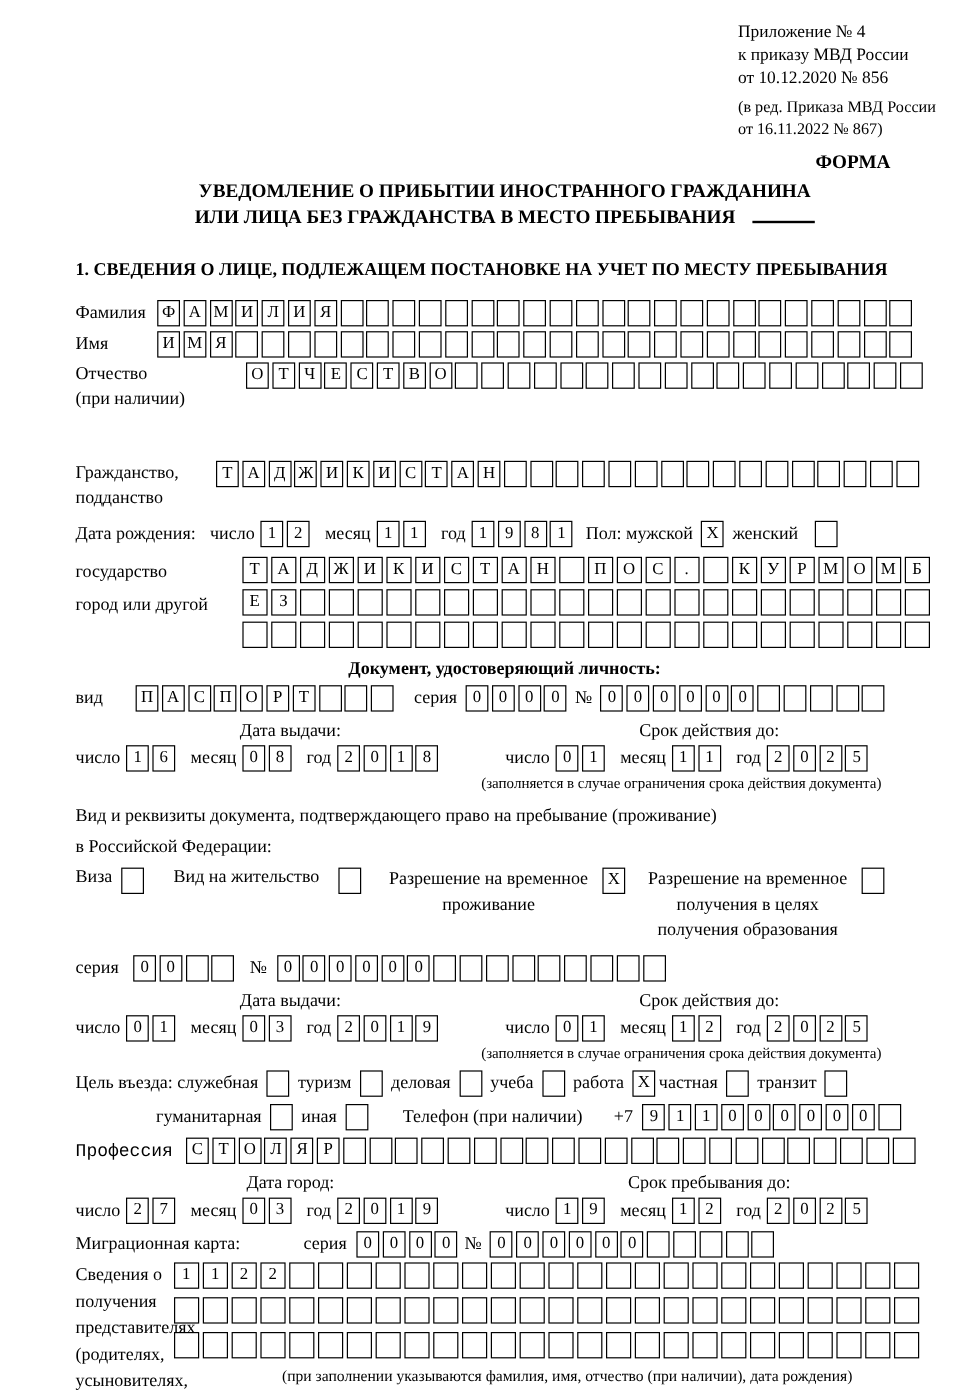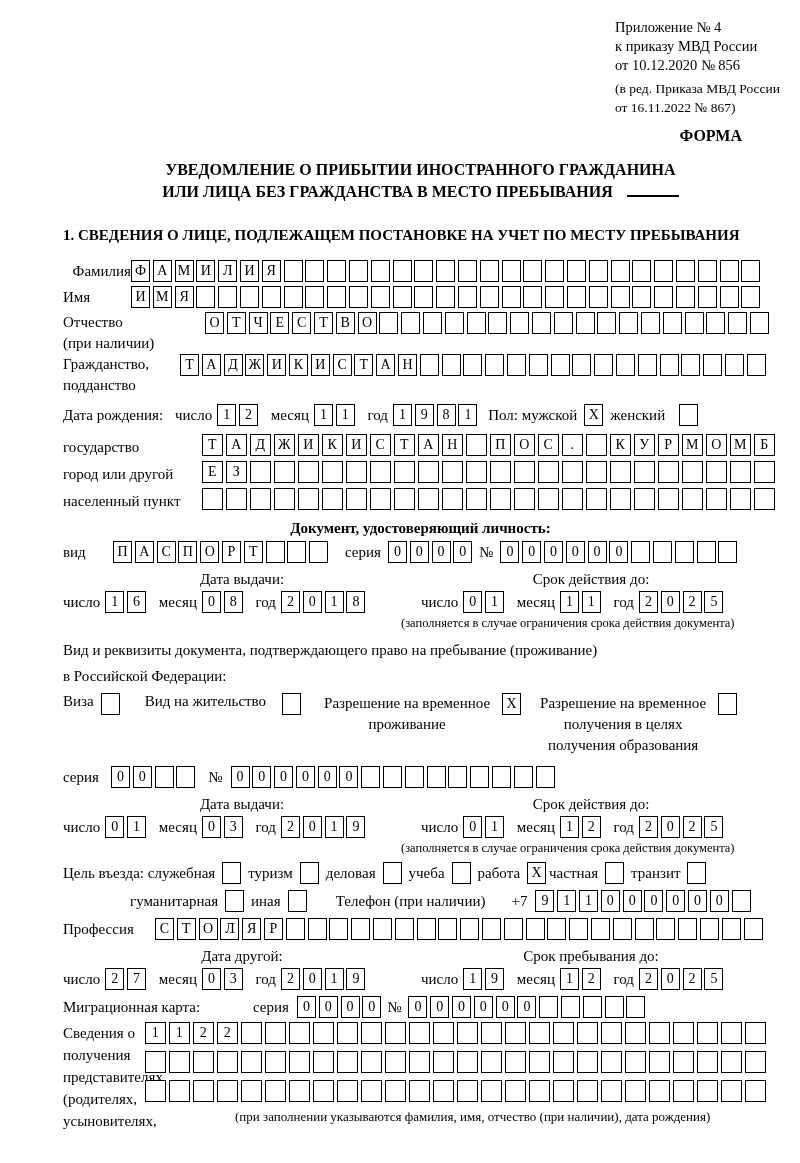--- a/index.html
+++ b/index.html
@@ -18,35 +18,35 @@
     width:19px; height:22px; border:1.6px solid #000; margin-right:2.8px;
     font-size:14px; flex:none; background:#fff;
   }
   .p24 .cell { width:20.5px; margin-right:3.5px; }
   .cb { margin-left:7px; margin-right:7px; }
 
   .top-right { margin-left:552px; width:195px; font-size:14.5px; line-height:19px; }
   .top-right .grp2 { margin-top:4px; font-size:13.5px; }
   .forma { text-align:right; padding-right:36px; font-size:16px; font-weight:bold; margin-top:10px; }
 
-  .title { text-align:center; font-weight:bold; font-size:16px; line-height:22px; margin-top:14px; }
+  .title { text-align:center; font-weight:bold; font-size:16px; line-height:22px; margin-top:4px; }
   .uline { display:inline-block; width:52px; border-bottom:2.5px solid #000; margin-left:14px; }
 
   .sec1 { font-weight:bold; font-size:15px; margin-top:24px; }
 
   .frow { display:flex; align-items:center; }
-  .ftop { display:flex; align-items:flex-start; }
-
-  .mt4{margin-top:4px;} .mt6{margin-top:6px;} .mt8{margin-top:8px;} .mt10{margin-top:10px;} .mt16{margin-top:16px;text-align:right;}
+  .ftop { display:flex; align-items:flex-start;margin-top:40px; }
+
+  .mt4{margin-top:4px;} .mt6{margin-top:6px;} .mt8{margin-top:8px;} .mt10{margin-top:10px;} .mt16{margin-top:16px;}
 
   .lab-surname { width:68px; }
   .lab-2line { width:142px; font-size:15px; line-height:21px; }
   .lab-cit { width:117px; font-size:15px; line-height:21px; }
   .lab-kind { width:50px; }
-  .lab-prof { width:92px; }
+  .lab-prof { width:92px;font-family:Liberation Mono, monospace; }
 
   .bp-rows .cells { margin-bottom:5px; }
 
   .center-b { text-align:center; font-weight:bold; font-size:15px; margin-top:5px; }
 
   .dblock { margin-top:8px; }
   .dhead { display:flex; font-size:15px; }
   .dhead .h1 { width:358px; text-align:center; }
   .dhead .h2 { width:340px; text-align:center; }
   .drow { display:flex; align-items:center; margin-top:3px; }
@@ -254,21 +254,20 @@
     <span class="lbl" style="margin-left:8px;">Пол: мужской</span>
     <span class="cell cb">X</span>
     <span class="lbl">женский</span>
     <span class="cell cb" style="margin-left:14px;"></span>
   </div>
 
   <div class="ftop mt8 p24">
     <div class="lab-2line" style="line-height:27px;">
       <div>государство</div>
       <div>город или другой</div>
-      <div>населенный пункт</div>
     </div>
     <div class="bp-rows">
       <div class="cells">
           <span class="cell">Т</span>
           <span class="cell">А</span>
           <span class="cell">Д</span>
           <span class="cell">Ж</span>
           <span class="cell">И</span>
           <span class="cell">К</span>
           <span class="cell">И</span>
@@ -598,21 +597,21 @@
         <span class="cell"></span>
         <span class="cell"></span>
         <span class="cell"></span>
         <span class="cell"></span>
         <span class="cell"></span>
       </span>
   </div>
 
   <div class="dblock">
     <div class="dhead">
-      <span class="h1">Дата другой:</span>
+      <span class="h1">Дата город:</span>
       <span class="h2">Срок пребывания до:</span>
     </div>
     <div class="drow">
       <div class="dleft">
         <span class="dlab">число</span>
         <span class="cells">
             <span class="cell">2</span>
             <span class="cell">7</span>
           </span>
         <span class="dlab dgap">месяц</span>

